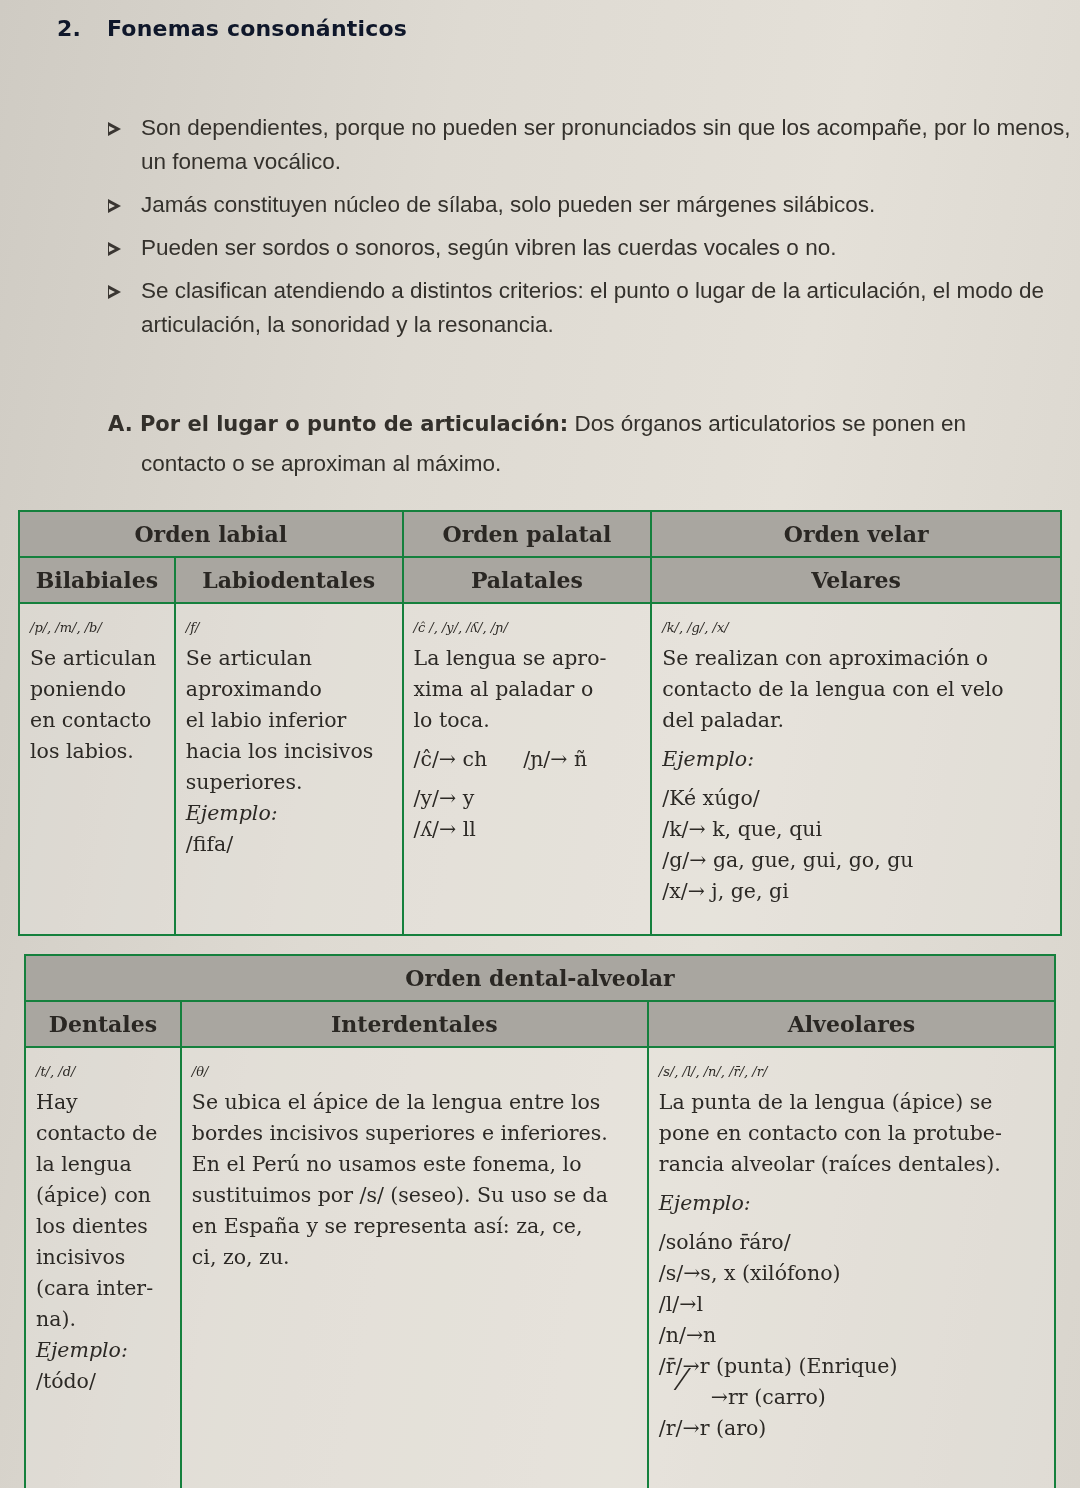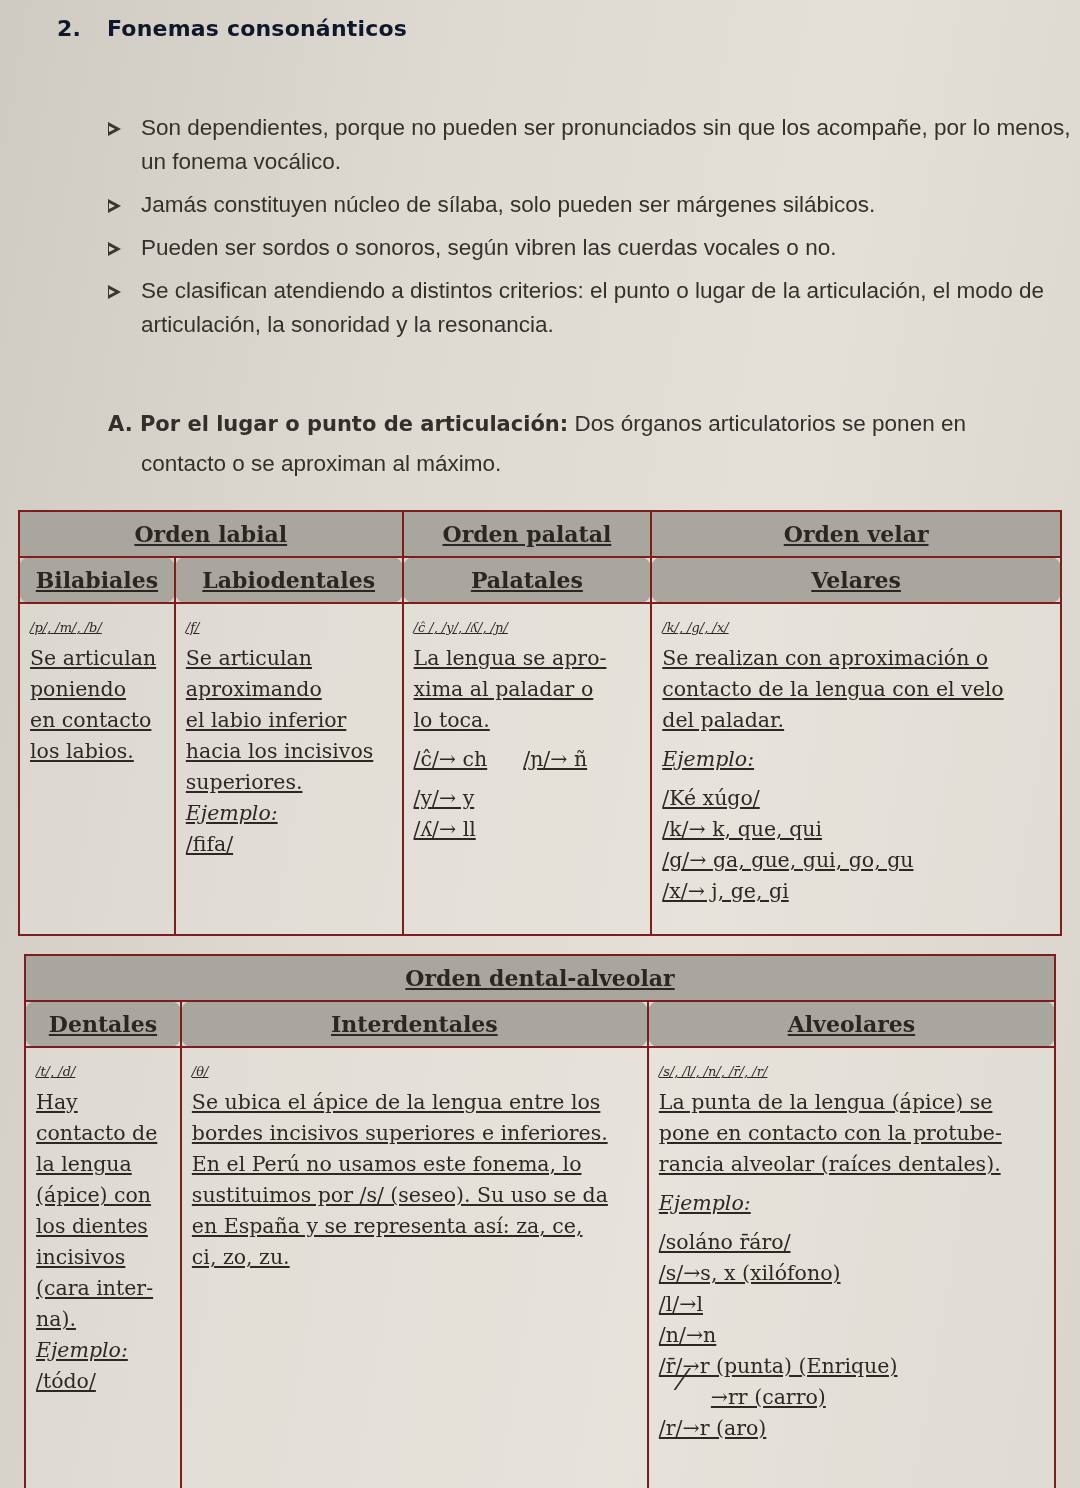--- a/index.html
+++ b/index.html
@@ -83,35 +83,34 @@
     .subsection .cont { display: block; padding-left: 33px; }
 
     
     .tbl {
       position: absolute;
       border-collapse: collapse;
       font-family: "DejaVu Serif", serif;
       color: #2c2925;
     }
     .tbl td, .tbl th {
-      border: 2px solid #7f1d1d;
+      border: 2px solid #15803d;
       vertical-align: top;
       padding: 0;
-      text-decoration: underline;
     }
     .hdr {
       background: #a9a6a0;
       font-family: "DejaVu Serif", serif;
       font-weight: bold;
       font-size: 22px;
       text-align: center;
       color: #2a2723;
     }
     .hdr-main { height: 44px; vertical-align: middle !important; }
-    .hdr-sub  { height: 44px; vertical-align: middle !important; border-radius: 11px; }
+    .hdr-sub  { height: 44px; vertical-align: middle !important; }
     .cell {
       font-size: 20.5px;
       line-height: 31px;
       padding: 8px 10px 0 10px !important;
       background: rgba(235,232,226,0.35);
     }
     .cell .ph { font-style: italic; font-size: 13px; }
     .cell .ex { font-style: italic; }
     .cell .gap { height: 8px; }
     .t1 { left: 18px; top: 510px; width: 1044px; }

